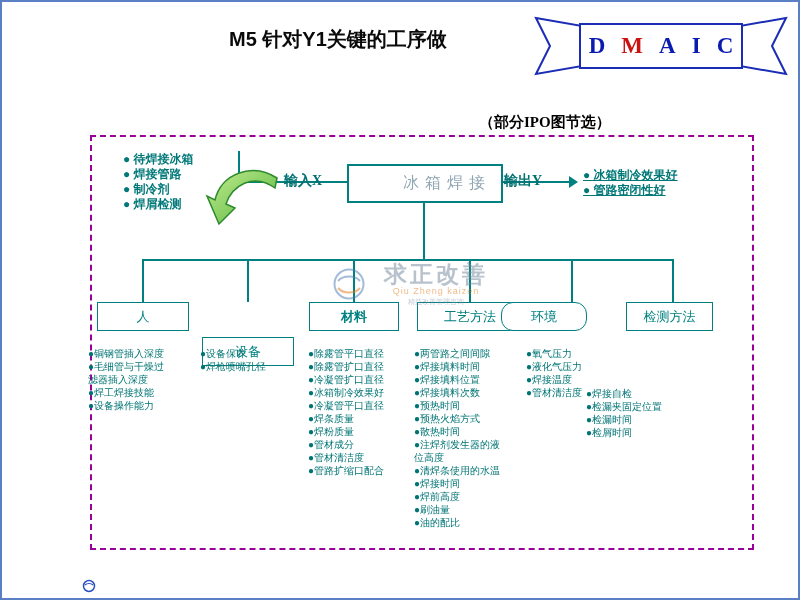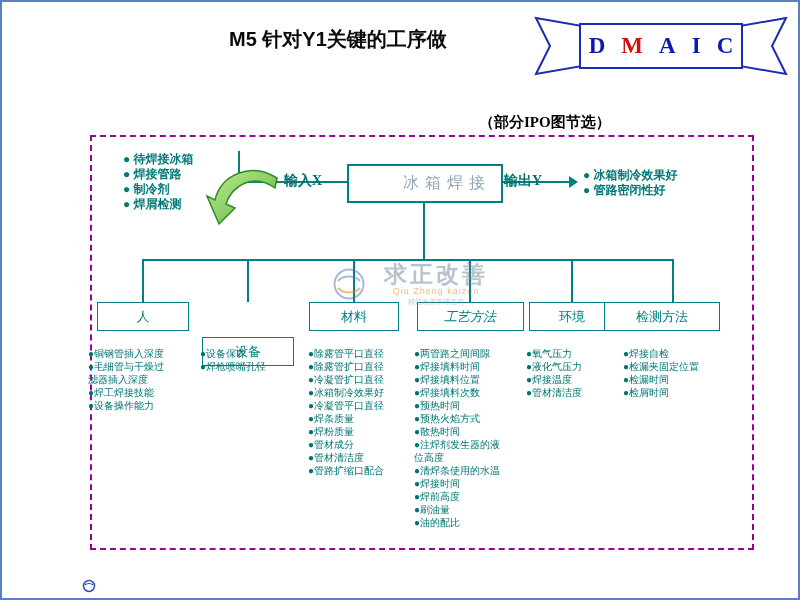--- a/index.html
+++ b/index.html
@@ -15,21 +15,21 @@
     font-family:"Liberation Serif",serif;font-weight:bold;font-size:23px;color:#0b1bb0;}
   .banner-text span{margin:0 8px;}
   .banner-text .ltr-red{color:#cc1111;}
 
   .subtitle{position:absolute;left:477px;top:111px;font-family:"Liberation Serif",serif;font-weight:bold;font-size:15px;color:#000000;}
 
   .dashed-frame{position:absolute;left:88px;top:133px;width:664px;height:415px;border:2px dashed #990099;box-sizing:border-box;}
 
   .io-list{position:absolute;color:#007878;font-size:12px;line-height:15px;font-weight:bold;}
   .io-list.inputs{left:121px;top:150px;width:120px;}
-  .io-list.outputs{left:581px;top:166px;width:130px;}
+  .io-list.outputs{left:581px;top:166px;width:130px;text-decoration:underline;}
 
   .io-label{position:absolute;font-family:"Liberation Serif",serif;font-weight:bold;font-size:14px;color:#007070;margin-top:14px;}
   .io-label.in{left:282px;top:156px;}
   .io-label.out{left:502px;top:156px;}
 
   .tline{position:absolute;background:#008080;}
   .input-elbow{left:236px;top:149px;width:2px;height:32px;}
   .input-line{left:236px;top:179px;width:110px;height:2px;}
   .output-line{left:501px;top:179px;width:68px;height:2px;}
   .v-connector{left:421px;top:201px;width:2px;height:57px;}
@@ -127,61 +127,61 @@
         <div class="cat-item">●焊工焊接技能</div>
         <div class="cat-item">●设备操作能力</div>
       </div>
       <div class="stub" style="left: 245px;"></div>
       <div class="cat-box" style="left: 200px; width: 92px; margin-top: 35px;">设备</div>
       <div class="cat-list" style="left: 198px; width: 92px;">
         <div class="cat-item">●设备保养</div>
         <div class="cat-item">●焊枪喷嘴孔径</div>
       </div>
       <div class="stub" style="left: 351px;"></div>
-      <div class="cat-box" style="left: 307px; width: 90px;">材料</div>
+      <div class="cat-box" style="left: 307px; width: 90px; font-weight: bold;">材料</div>
       <div class="cat-list" style="left: 306px; width: 92px;">
         <div class="cat-item">●除露管平口直径</div>
         <div class="cat-item">●除露管扩口直径</div>
         <div class="cat-item">●冷凝管扩口直径</div>
         <div class="cat-item">●冰箱制冷效果好</div>
         <div class="cat-item">●冷凝管平口直径</div>
         <div class="cat-item">●焊条质量</div>
         <div class="cat-item">●焊粉质量</div>
         <div class="cat-item">●管材成分</div>
         <div class="cat-item">●管材清洁度</div>
         <div class="cat-item">●管路扩缩口配合</div>
       </div>
       <div class="stub" style="left: 467px;"></div>
-      <div class="cat-box" style="left: 414.5px; width: 107px; font-style: italic;">工艺方法</div>
+      <div class="cat-box" style="left: 414.5px; width: 107px;">工艺方法</div>
       <div class="cat-list" style="left: 412px; width: 92px;">
         <div class="cat-item">●两管路之间间隙</div>
         <div class="cat-item">●焊接填料时间</div>
         <div class="cat-item">●焊接填料位置</div>
         <div class="cat-item">●焊接填料次数</div>
         <div class="cat-item">●预热时间</div>
         <div class="cat-item">●预热火焰方式</div>
         <div class="cat-item">●散热时间</div>
         <div class="cat-item">●注焊剂发生器的液位高度</div>
         <div class="cat-item">●清焊条使用的水温</div>
         <div class="cat-item">●焊接时间</div>
         <div class="cat-item">●焊前高度</div>
         <div class="cat-item">●刷油量</div>
         <div class="cat-item">●油的配比</div>
       </div>
       <div class="stub" style="left: 569px;"></div>
-      <div class="cat-box" style="left: 527px; width: 86px;">环境</div>
+      <div class="cat-box" style="left: 499px; width: 86px; border-radius: 12px;">环境</div>
       <div class="cat-list" style="left: 524px; width: 92px;">
         <div class="cat-item">●氧气压力</div>
         <div class="cat-item">●液化气压力</div>
         <div class="cat-item">●焊接温度</div>
         <div class="cat-item">●管材清洁度</div>
       </div>
       <div class="stub" style="left: 670px;"></div>
-      <div class="cat-box" style="left: 602px; width: 116px;">检测方法</div>
-      <div class="cat-list" style="left: 621px; width: 92px;">
+      <div class="cat-box" style="left: 624px; width: 87px;">检测方法</div>
+      <div class="cat-list" style="left: 584px; width: 92px; margin-top: 40px;">
         <div class="cat-item">●焊接自检</div>
         <div class="cat-item">●检漏夹固定位置</div>
         <div class="cat-item">●检漏时间</div>
         <div class="cat-item">●检屑时间</div>
       </div>
     </div>
 
   <div class="watermark">
     <svg width="34" height="34" viewBox="0 0 34 34">
       <circle cx="17" cy="17" r="14.5" fill="none" stroke="#4a7ab5" stroke-width="2"></circle>

